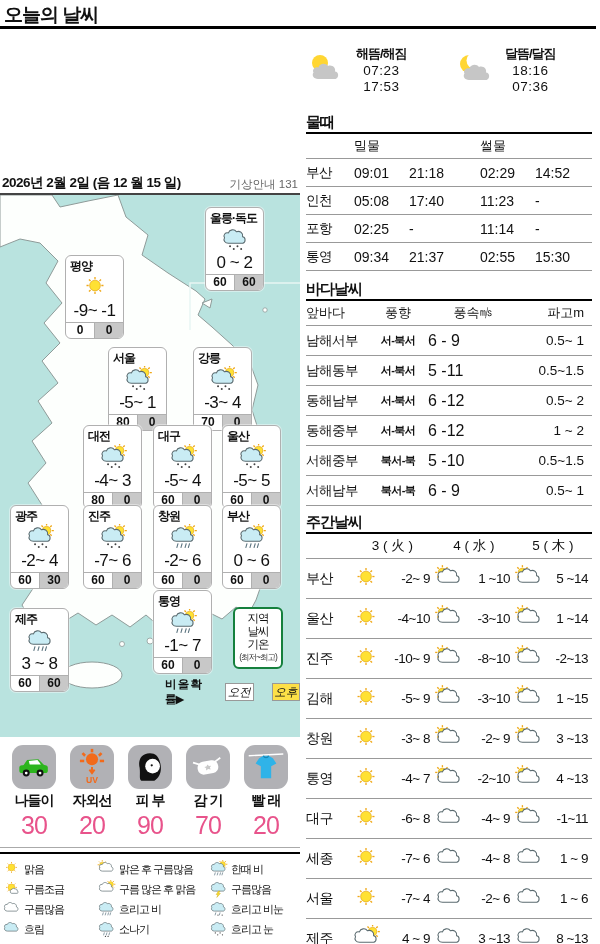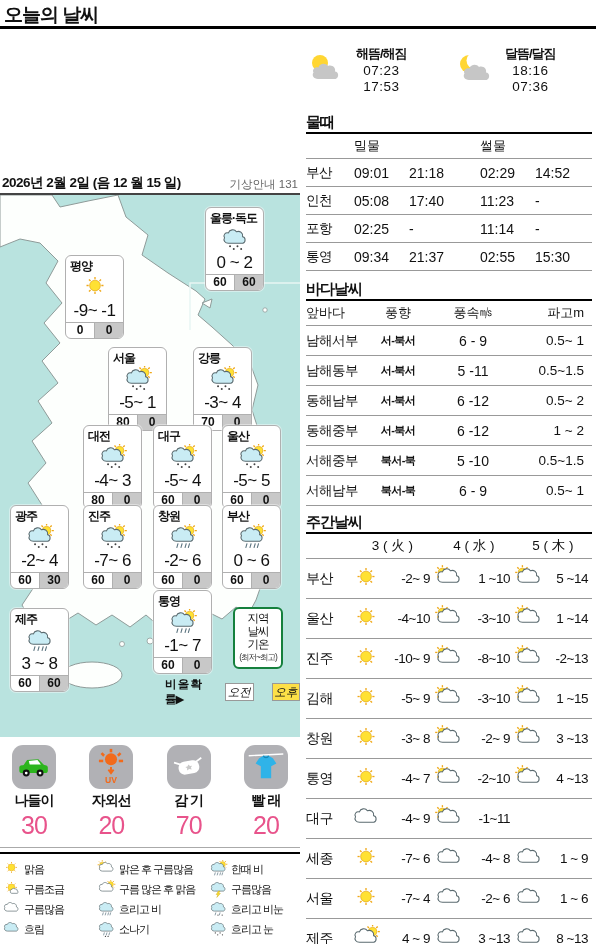--- a/index.html
+++ b/index.html
@@ -55,21 +55,21 @@
   .tide-head,.tide-row{display:grid;grid-template-columns:48px 55px 71px 55px 57px;align-items:center;}
   .tide-head{height:24px;border-bottom:1px solid #999;font-size:13px;}
   .tide-row{height:27px;border-bottom:1px solid #999;font-size:14px;}
   .tide-row .t-city{font-size:13.5px;letter-spacing:-0.5px;}
   
   .sea-head,.sea-row{display:grid;grid-template-columns:62px 60px 90px 74px;align-items:center;}
   .sea-head{height:24px;border-bottom:1px solid #999;font-size:13px;}
   .sea-row{height:29px;border-bottom:1px solid #999;}
   .s-area{font-size:13.5px;letter-spacing:-0.5px;}
   .s-dir{font-size:11px;font-weight:bold;text-align:center;letter-spacing:-0.5px;}
-  .s-speed{font-size:14px;text-align:center;}
+  .s-speed{font-size:16px;}
   .s-wave{font-size:13.5px;text-align:right;padding-right:8px;}
   .sea-head .h-dir{text-align:center;}
   .sea-head .h-speed{text-align:center;}
   .sea-head .h-wave{text-align:right;padding-right:8px;}
   
   .week-head,.week-row{display:grid;grid-template-columns:45px 83px 80px 78px;align-items:center;}
   .week-head{height:24px;border-bottom:1px solid #999;font-size:13.5px;}
   .week-head div{text-align:center;}
   .week-row{height:39px;border-bottom:1px solid #999;}
   .w-city{font-size:14px;letter-spacing:-0.5px;}
@@ -489,20 +489,34 @@
               <line x1="10.0" y1="2.8" x2="10.0" y2="0.2" stroke="#f0a818" stroke-width="1.6"></line>
               <line x1="14.4" y1="4.6" x2="16.2" y2="2.8" stroke="#f0a818" stroke-width="1.6"></line>
               <circle cx="10" cy="9" r="5" fill="#ffe133" stroke="#e2a00e" stroke-width="0.8"></circle>
               <path d="M10.2,21 C5.8,21 3.4,17.4 5.3,14.3 C3.2,11.1 6.3,7.3 10,8.4 C11.3,4.2 17.3,3.3 19.7,7 C23.9,5.2 28.4,8.9 27.2,13 C31,13.5 31.4,19.4 27.5,21 Z" fill="#ffffff" stroke="#5b6b70" stroke-width="1.3" stroke-linejoin="round"></path>
             </svg>
             <span class="w-temp">4 ~13</span>
           </div>
   </div>
         <div class="week-row">
     <div class="w-city">대구</div>
+    <div class="w-cell">
+            <svg viewBox="0 0 36 34" width="30" height="28">
+              <line x1="25.7" y1="14.0" x2="28.3" y2="14.0" stroke="#f0a818" stroke-width="1.6"></line>
+              <line x1="23.4" y1="19.4" x2="25.3" y2="21.3" stroke="#f0a818" stroke-width="1.6"></line>
+              <line x1="18.0" y1="21.7" x2="18.0" y2="24.3" stroke="#f0a818" stroke-width="1.6"></line>
+              <line x1="12.6" y1="19.4" x2="10.7" y2="21.3" stroke="#f0a818" stroke-width="1.6"></line>
+              <line x1="10.3" y1="14.0" x2="7.7" y2="14.0" stroke="#f0a818" stroke-width="1.6"></line>
+              <line x1="12.6" y1="8.6" x2="10.7" y2="6.7" stroke="#f0a818" stroke-width="1.6"></line>
+              <line x1="18.0" y1="6.3" x2="18.0" y2="3.7" stroke="#f0a818" stroke-width="1.6"></line>
+              <line x1="23.4" y1="8.6" x2="25.3" y2="6.7" stroke="#f0a818" stroke-width="1.6"></line>
+              <circle cx="18" cy="14" r="6.5" fill="#ffe133" stroke="#e2a00e" stroke-width="0.8"></circle>
+            </svg>
+            <span class="w-temp">-6~ 8</span>
+          </div>
           <div class="w-cell">
             <svg viewBox="0 0 36 34" width="30" height="28">
               <path d="M10.2,21 C5.8,21 3.4,17.4 5.3,14.3 C3.2,11.1 6.3,7.3 10,8.4 C11.3,4.2 17.3,3.3 19.7,7 C23.9,5.2 28.4,8.9 27.2,13 C31,13.5 31.4,19.4 27.5,21 Z" fill="#ffffff" stroke="#5b6b70" stroke-width="1.3" stroke-linejoin="round"></path>
             </svg>
             <span class="w-temp">-4~ 9</span>
           </div>
           <div class="w-cell">
             <svg viewBox="0 0 36 34" width="30" height="28">
               <line x1="16.2" y1="9.0" x2="18.8" y2="9.0" stroke="#f0a818" stroke-width="1.6"></line>
               <line x1="14.4" y1="13.4" x2="16.2" y2="15.2" stroke="#f0a818" stroke-width="1.6"></line>
@@ -995,20 +1009,31 @@
               <path d="M22,22 l0,6 M19,25 l3,4 3,-4" stroke="#f26a1b" stroke-width="2.2" fill="none"></path>
               <text x="22" y="40" font-size="10" font-weight="bold" fill="#f26a1b" text-anchor="middle">UV</text>
             </svg>
           </div>
     <div class="life-label">자외선</div>
     <div class="life-value">20</div>
   </div>
         <div class="life-item">
     <div class="life-glyph">
             <svg viewBox="0 0 44 44" width="38" height="38">
+              <path d="M22,6 C11,6 8,15 10,23 C11,31 9,36 12,38 L27,38 C33,34 36,27 34,18 C32,9 28,6 22,6 Z" fill="#111"></path>
+              <circle cx="25" cy="21" r="8.5" fill="#fff"></circle>
+              <circle cx="24" cy="20" r="1.3" fill="#111"></circle>
+            </svg>
+          </div>
+    <div class="life-label">피 부</div>
+    <div class="life-value">90</div>
+  </div>
+        <div class="life-item">
+    <div class="life-glyph">
+            <svg viewBox="0 0 44 44" width="38" height="38">
               <g transform="rotate(-10 22 23)">
                 <line x1="6" y1="14" x2="14" y2="18" stroke="#fff" stroke-width="2"></line>
                 <line x1="38" y1="14" x2="30" y2="18" stroke="#fff" stroke-width="2"></line>
                 <rect x="10" y="15" width="24" height="15" rx="7" fill="#fff"></rect>
                 <path d="M22,19 l1.5,2 2.5,0.3 -1.8,1.8 0.5,2.4 -2.7,-1.2 -2.7,1.2 0.5,-2.4 -1.8,-1.8 2.5,-0.3 Z" fill="#c9c9c9"></path>
               </g>
             </svg>
           </div>
     <div class="life-label">감 기</div>
     <div class="life-value">70</div>

